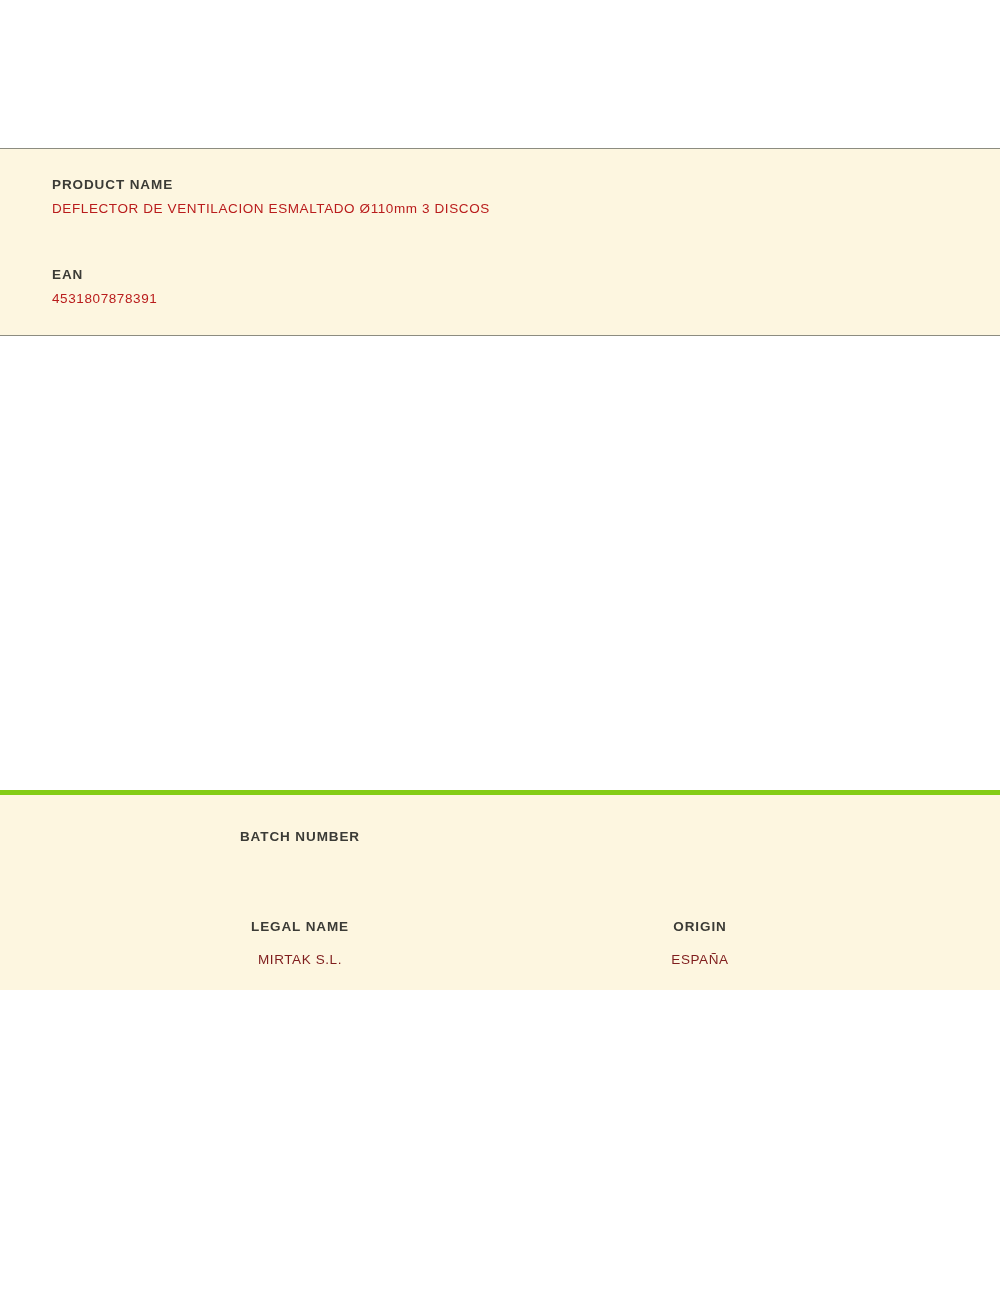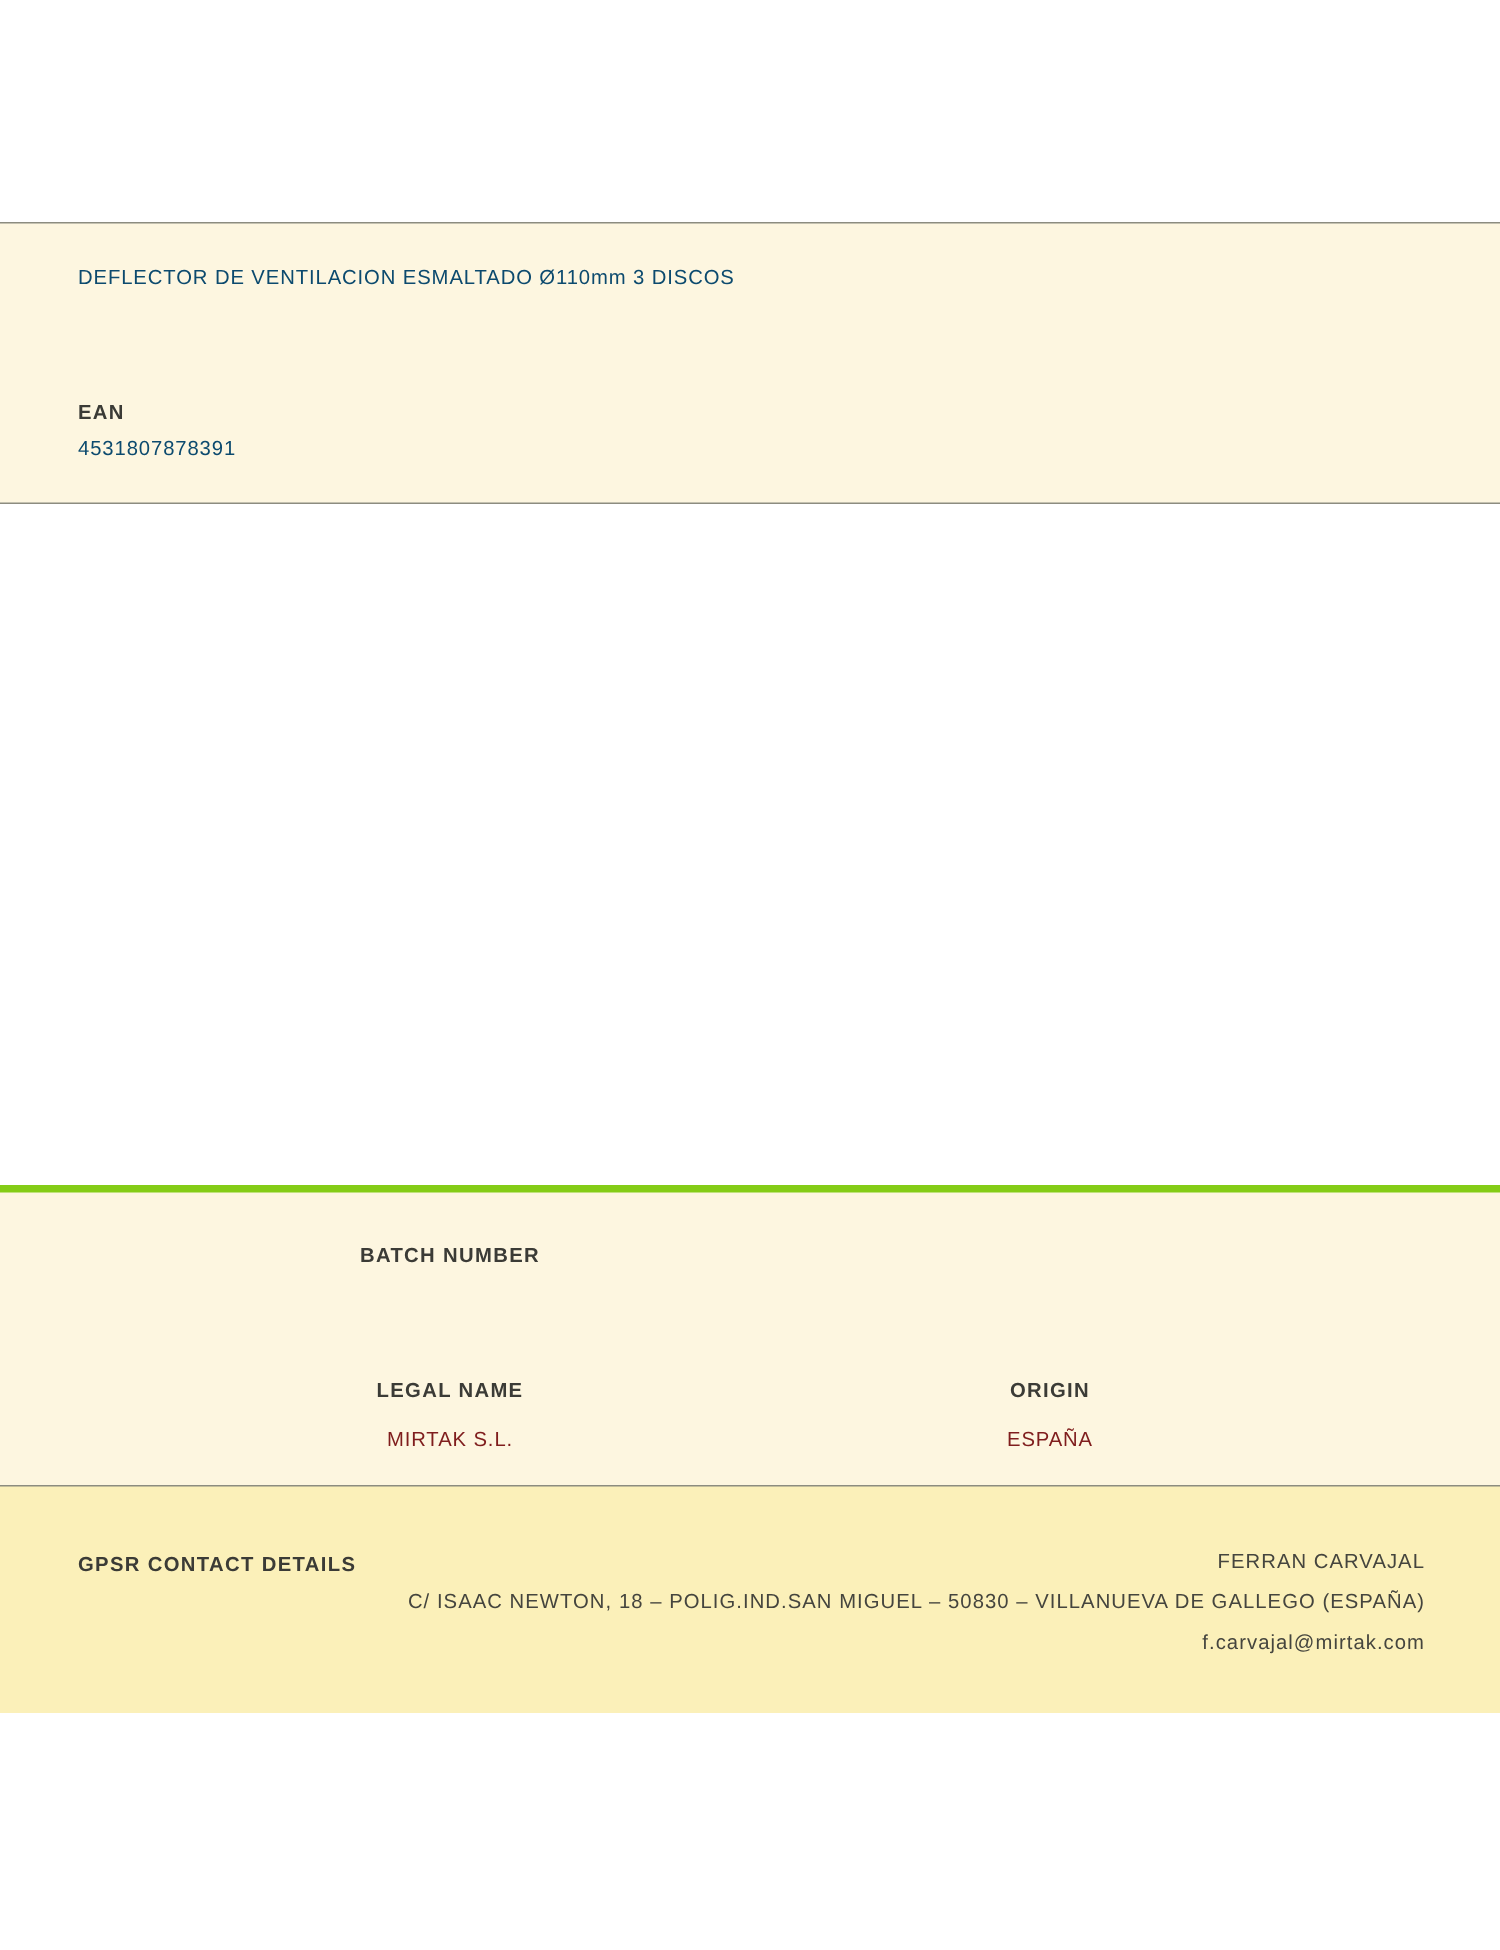--- a/index.html
+++ b/index.html
@@ -42,21 +42,21 @@
     font-size: 13.5px;
     font-weight: bold;
     letter-spacing: 0.9px;
     color: #3b3b36;
     margin: 0 0 9px 0;
     white-space: nowrap;
   }
   .field-value {
     font-size: 13.5px;
     letter-spacing: 0.6px;
-    color: #0c4a6e;
+    color: #b91c1c;
     margin: 0;
     white-space: nowrap;
   }
   #product-name-field { top: 28px; }
   #ean-field { top: 118px; }
 
   
   .blank-area {
     position: absolute;
     left: 0;
@@ -154,20 +154,21 @@
     background: #ffffff;
   }
 </style>
 </head>
 <body>
 
 <div class="sheet">
 
   <div class="product-block">
     <div class="field" id="product-name-field">
+      <p class="field-label">PRODUCT NAME</p>
       <p class="field-value">DEFLECTOR DE VENTILACION ESMALTADO Ø110mm 3 DISCOS</p>
     </div>
     <div class="field" id="ean-field">
       <p class="field-label">EAN</p>
       <p class="field-value">4531807878391</p>
     </div>
   </div>
 
   <div class="blank-area"></div>
 
@@ -179,24 +180,16 @@
     <div class="col-left row-bottom">
       <p class="centered-label">LEGAL NAME</p>
       <p class="centered-value">MIRTAK S.L.</p>
     </div>
     <div class="col-right row-bottom">
       <p class="centered-label">ORIGIN</p>
       <p class="centered-value">ESPAÑA</p>
     </div>
   </div>
 
-  <div class="gpsr-block">
-    <div class="gpsr-title">GPSR CONTACT DETAILS</div>
-    <div class="gpsr-lines">
-      <p class="gpsr-line">FERRAN CARVAJAL</p>
-      <p class="gpsr-line">C/ ISAAC NEWTON, 18 – POLIG.IND.SAN MIGUEL – 50830 – VILLANUEVA DE GALLEGO (ESPAÑA)</p>
-      <p class="gpsr-line">f.carvajal@mirtak.com</p>
-    </div>
-  </div>
 
   <div class="bottom-area"></div>
 
 </div>
 
 </body></html>

